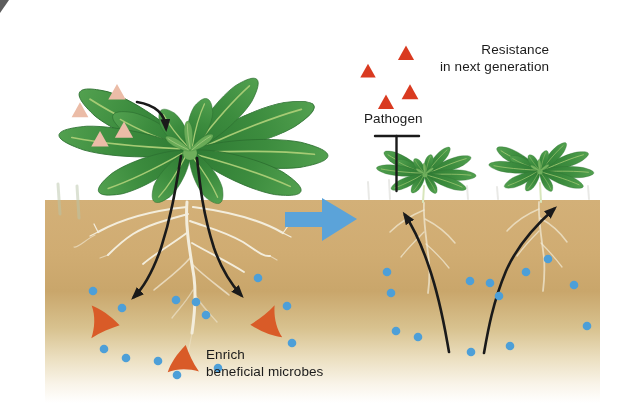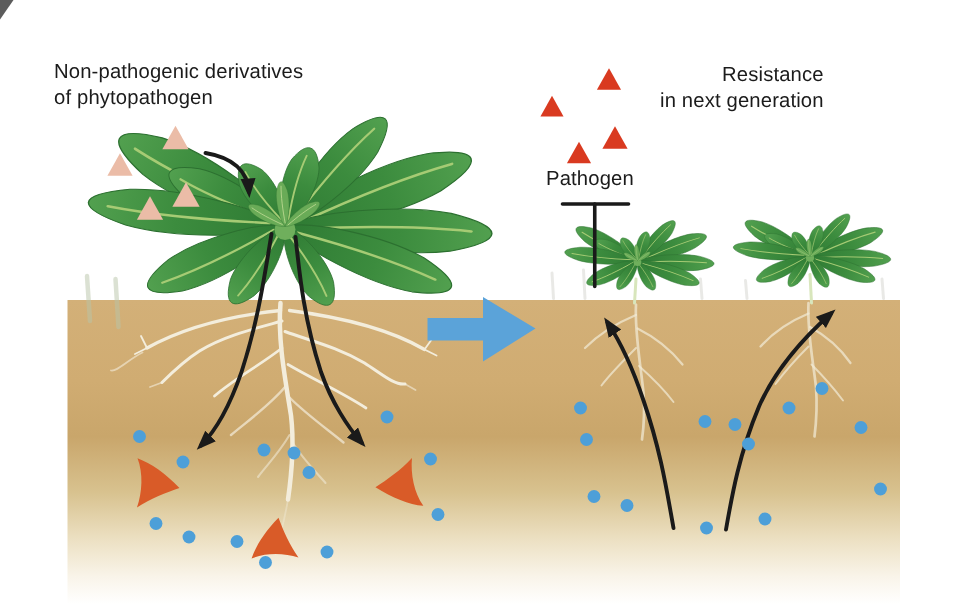--- a/index.html
+++ b/index.html
@@ -175,19 +175,19 @@
     <g fill="#D93A20">
       <use href="#tri" transform="translate(406,53) scale(1.15)"></use>
       <use href="#tri" transform="translate(368,71) scale(1.1)"></use>
       <use href="#tri" transform="translate(410,92) scale(1.2)"></use>
       <use href="#tri" transform="translate(386,102) scale(1.15)"></use>
     </g>
 
     <polygon points="285,212 322,212 322,198 357,219 322,241 322,227 285,227" fill="#5BA3D9"></polygon>
   </svg>
 
-  <div class="label" id="lbl-np">Non-pathogenic derivatives
-of phytopathogen</div>
   <div class="label" id="lbl-res">Resistance
 in next generation</div>
   <div class="label" id="lbl-path">Pathogen</div>
+  <div class="label" id="lbl-enrich">Enrich
+beneficial microbes</div>
 
 </div>
 
 </body></html>

